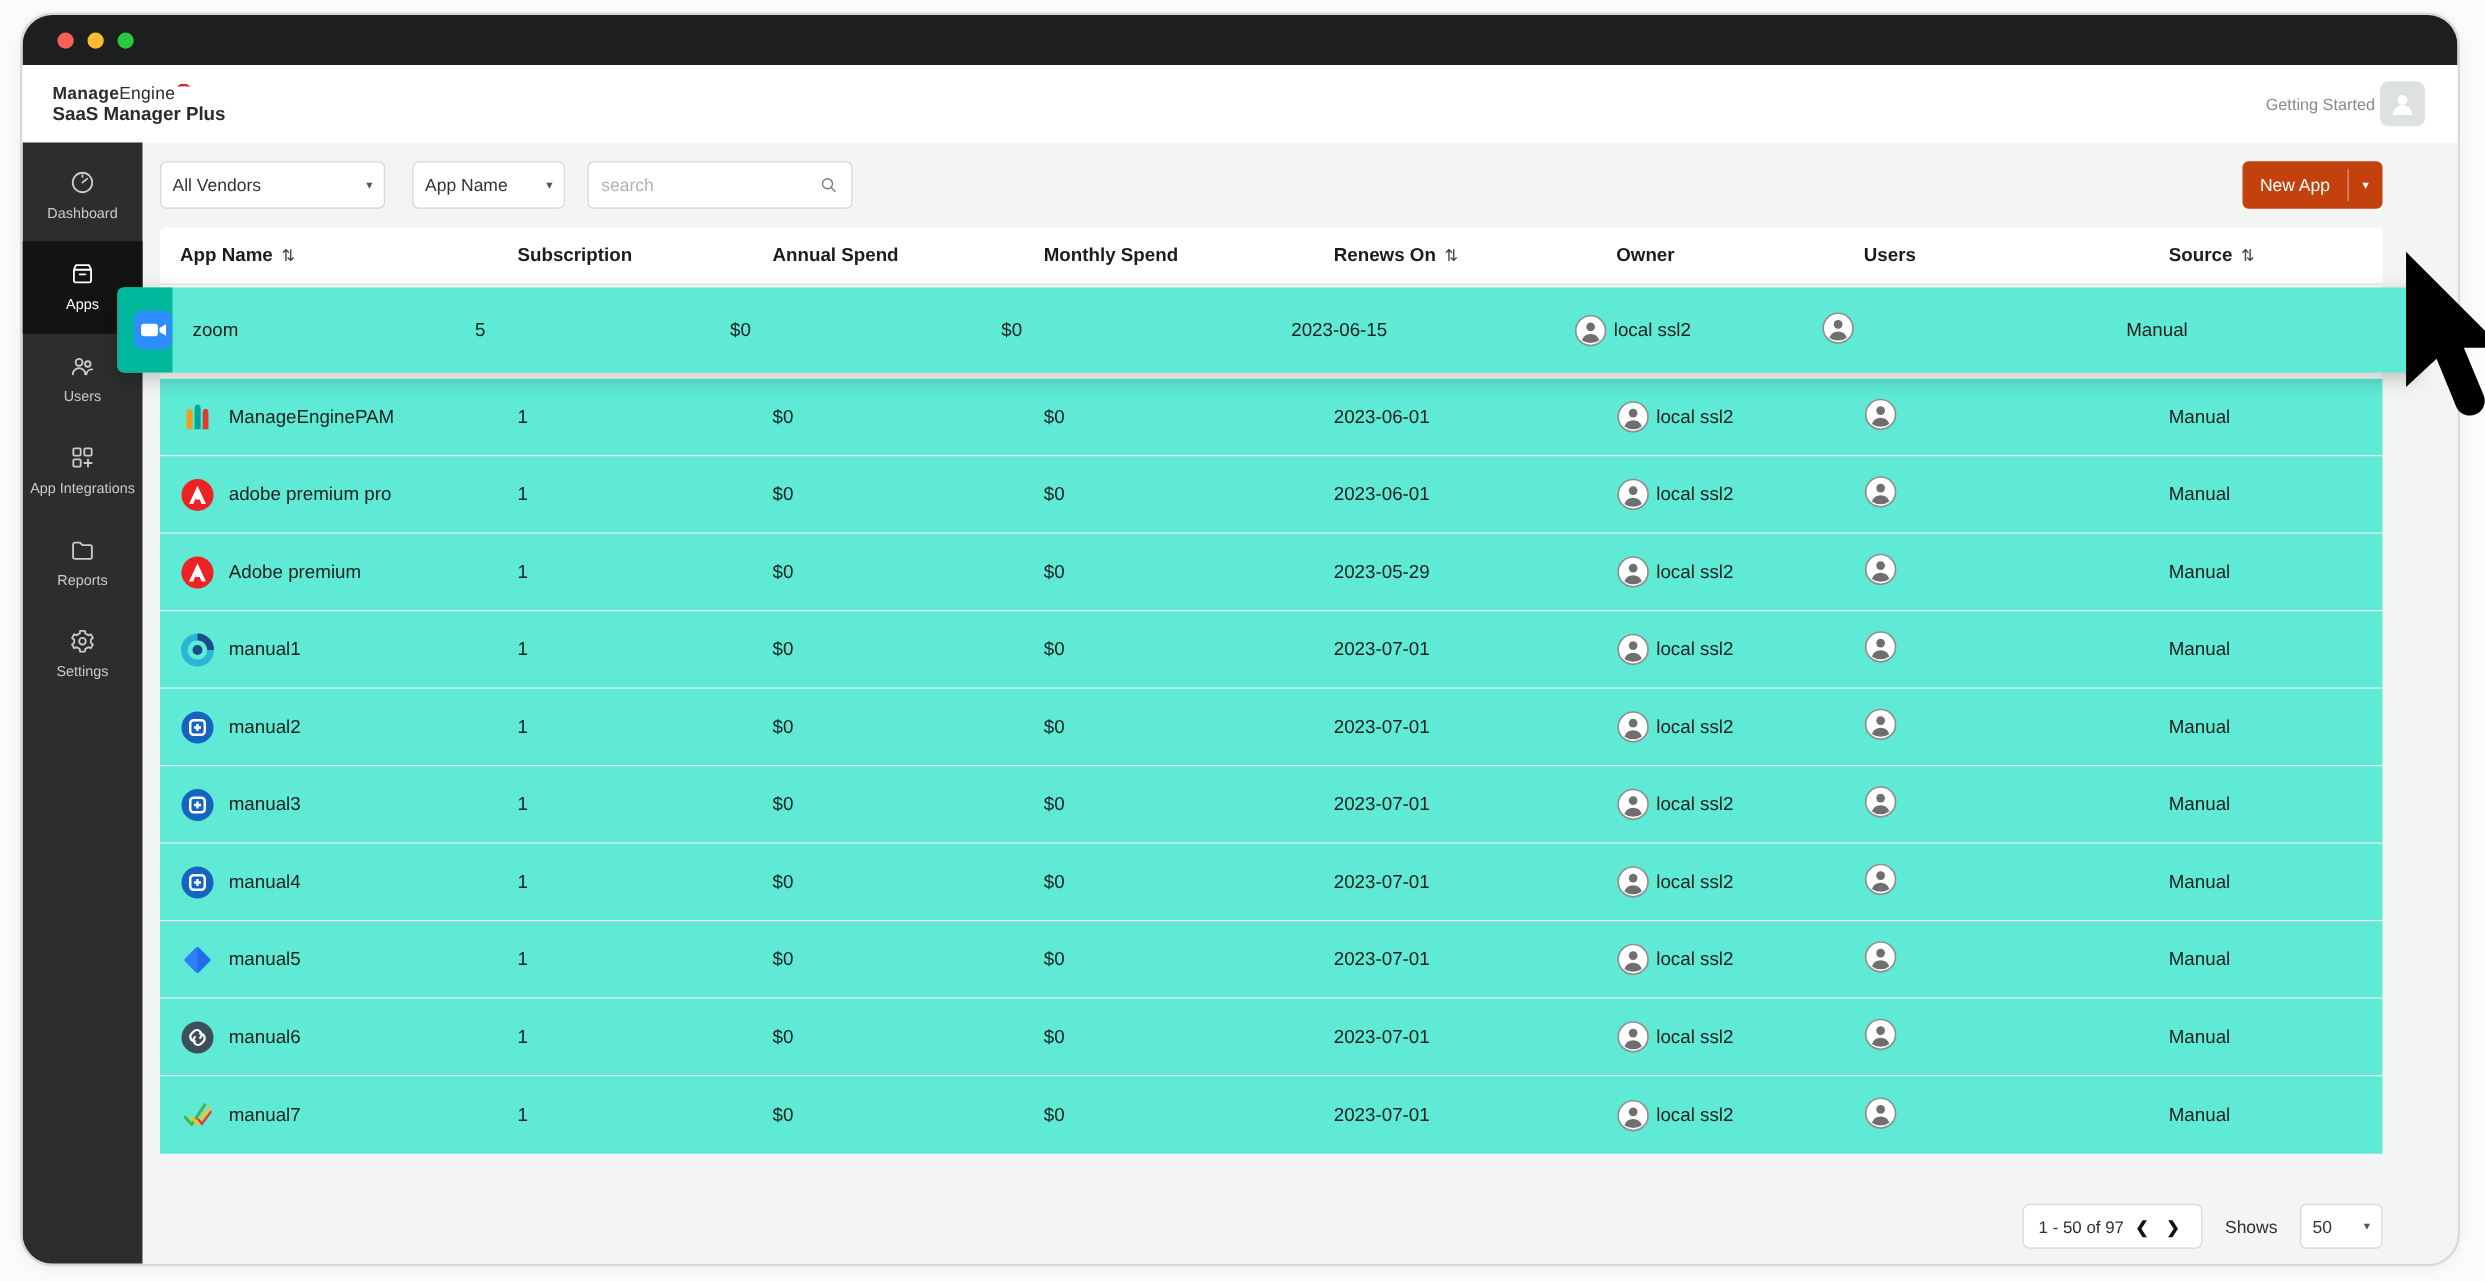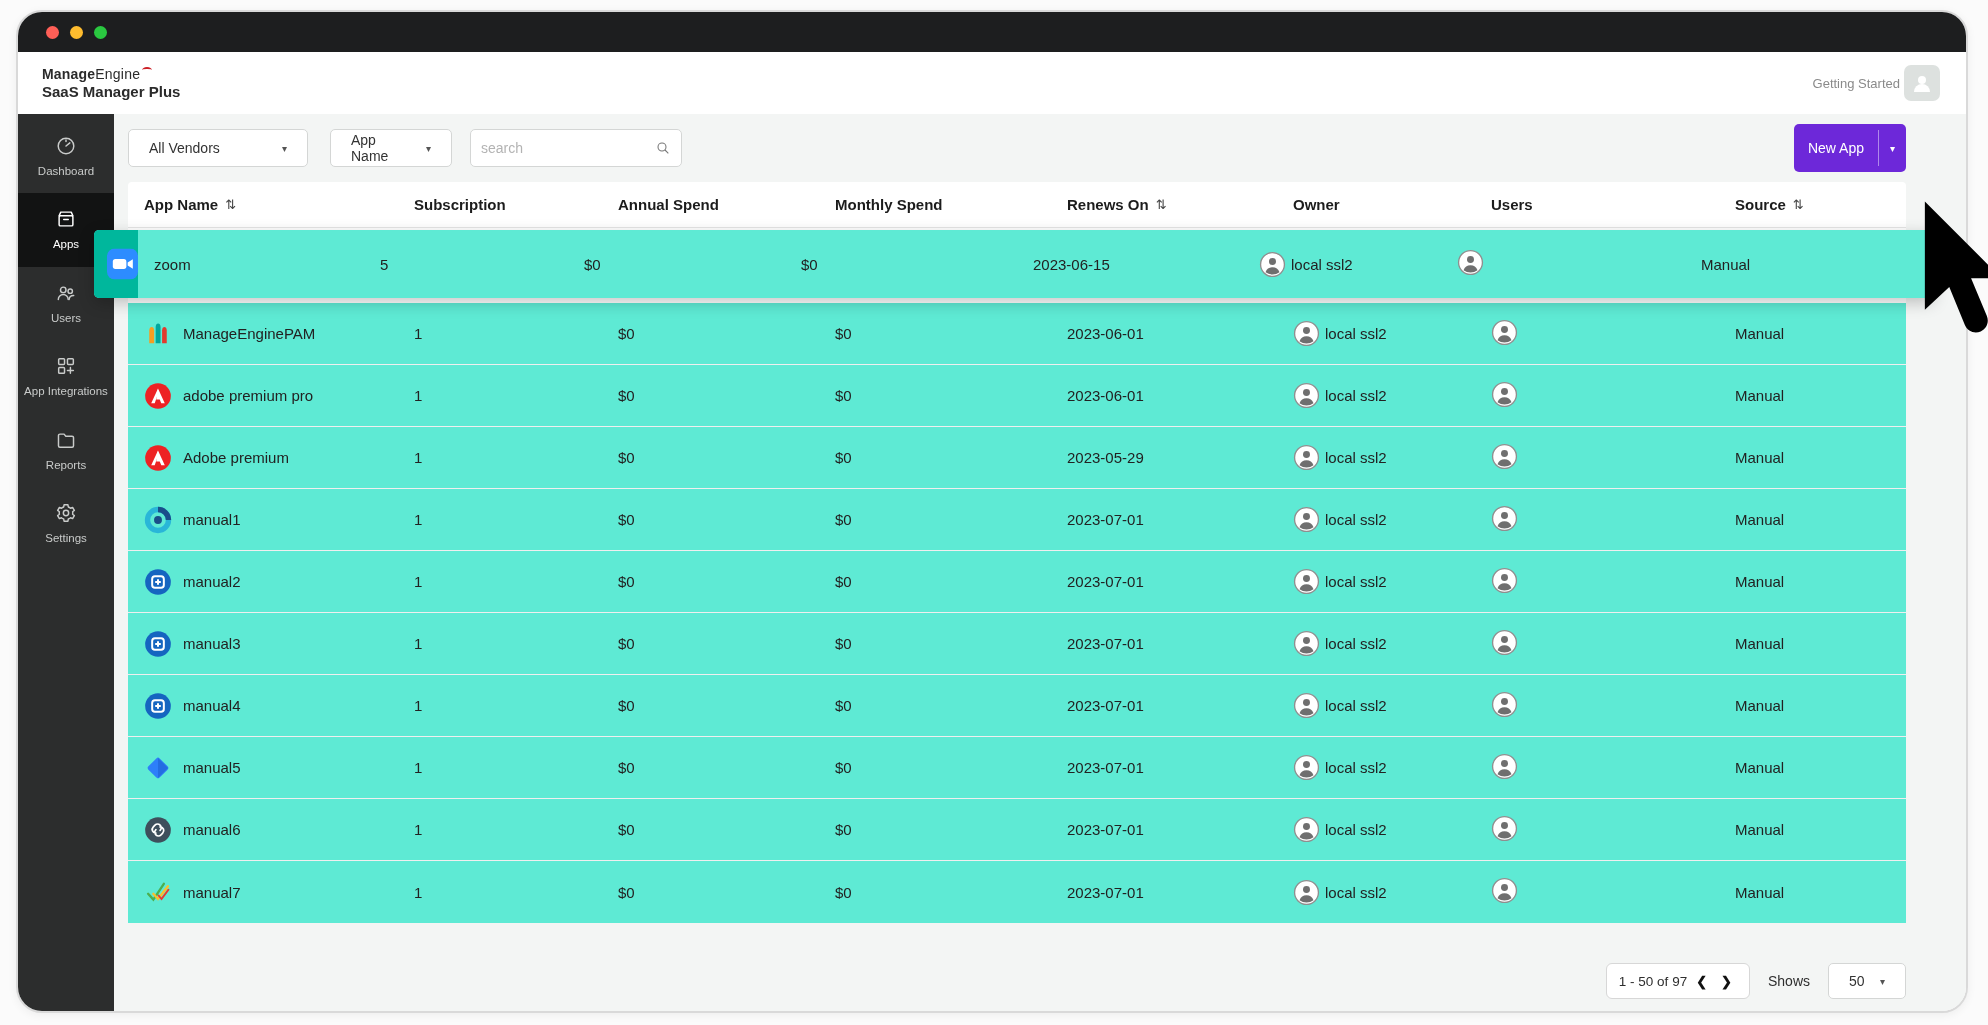--- a/index.html
+++ b/index.html
@@ -36,29 +36,29 @@
   .sidebar { width:96px; flex:0 0 96px; background:#2c2d2d; display:flex; flex-direction:column; padding-top:6px; }
   .side-item { display:flex; flex-direction:column; align-items:center; gap:7px; padding:15px 3px; color:#c9cbca; font-size:11.5px; line-height:1.25; text-align:center; cursor:pointer; }
   .side-item svg { width:22px; height:22px; stroke:#c9cbca; fill:none; stroke-width:1.6; stroke-linecap:round; stroke-linejoin:round; }
   .side-item.active { background:#121313; color:#fff; }
   .side-item.active svg { stroke:#fff; }
 
   .main { flex:1; display:flex; flex-direction:column; padding:14px 60px 0 14px; min-width:0; }
 
   
   .toolbar { display:flex; align-items:center; gap:22px; height:40px; margin-bottom:14px; }
-  .select { background:#fff; border:1px solid #d4d6d5; border-radius:5px; height:38px; display:flex; align-items:center; justify-content:space-between; padding:0 20px; font-size:14px; color:#333; cursor:pointer; gap:10px; }
+  .select { background:#fff; border:1px solid #d4d6d5; border-radius:5px; height:38px; display:flex; align-items:center; justify-content:space-between; padding:0 9px; font-size:14px; color:#333; cursor:pointer; gap:10px; }
   .select .caret { font-size:10px; color:#555; }
   .sel-vendor { width:180px; }
   .sel-field { width:122px; }
   .search { background:#fff; border:1px solid #d4d6d5; border-radius:5px; height:38px; width:212px; display:flex; align-items:center; padding:0 10px; margin-left:-4px; }
   .search input { border:none; outline:none; flex:1; min-width:0; font-size:14px; color:#555; background:transparent; font-family:"Liberation Sans",sans-serif; }
   .search input::placeholder { color:#b3b3b3; }
   .search svg { width:16px; height:16px; stroke:#777; fill:none; stroke-width:1.6; }
-  .new-app { margin-left:auto; background:#6d28d9; color:#fff; border:none; border-radius:5px; height:48px; display:flex; align-items:stretch; font-size:14px; cursor:pointer; font-family:"Liberation Sans",sans-serif; }
+  .new-app { margin-left:auto; background:#c2410c; color:#fff; border:none; border-radius:5px; height:38px; display:flex; align-items:stretch; font-size:14px; cursor:pointer; font-family:"Liberation Sans",sans-serif; }
   .new-app .na-label { display:flex; align-items:center; padding:0 14px; }
   .new-app .na-div { width:1px; background:rgba(255,255,255,.45); margin:6px 0; }
   .new-app .caret { display:flex; align-items:center; padding:0 11px; font-size:10px; }
 
   
   .table-card { background:#fff; border-radius:4px; --cols:286px 204px 217px 232px 226px 198px 244px 1fr; }
   .thead, .trow { display:grid; grid-template-columns:var(--cols); align-items:center; }
   .thead { height:46px; border-bottom:1px solid #e6e6e6; font-weight:bold; font-size:15px; color:#1c1c1c; }
   .th { display:flex; align-items:center; }
   .th:first-child { padding-left:16px; }
@@ -80,21 +80,21 @@
     border-radius:5px; border-bottom:none; box-shadow:0 5px 16px rgba(0,0,0,0.22); z-index:4; }
   .trow.popped .accent { position:absolute; left:0; top:0; bottom:0; width:44px; background:#00b79c; border-radius:5px 0 0 5px; }
   .trow.popped .cell-app { padding-left:60px; }
   .trow.popped .app-ic { position:absolute; left:13px; top:50%; transform:translateY(-50%); width:31px; height:31px; z-index:2; }
 
   
   .footerbar { display:flex; align-items:center; justify-content:flex-end; gap:18px; margin-top:40px; font-size:14px; color:#2e2e2e; }
   .pagination { background:#fff; border:1px solid #d7d7d7; border-radius:6px; height:36px; display:flex; align-items:center; padding:0 12px; gap:4px; font-size:13.5px; color:#2e2e2e; }
   .pg-btn { border:none; background:none; font-size:13px; font-weight:bold; color:#111; cursor:pointer; padding:0 5px; font-family:"Liberation Sans",sans-serif; }
   .shows-label { color:#2e2e2e; }
-  .sel-pagesize { height:36px; width:78px; }
+  .sel-pagesize { height:36px; width:66px; }
 
   
   .cursor { position:absolute; left:1914px; top:198px; width:88px; height:150px; z-index:50; }
 </style>
 </head>
 <body>
 
 <div class="page">
   <div class="window">
 

